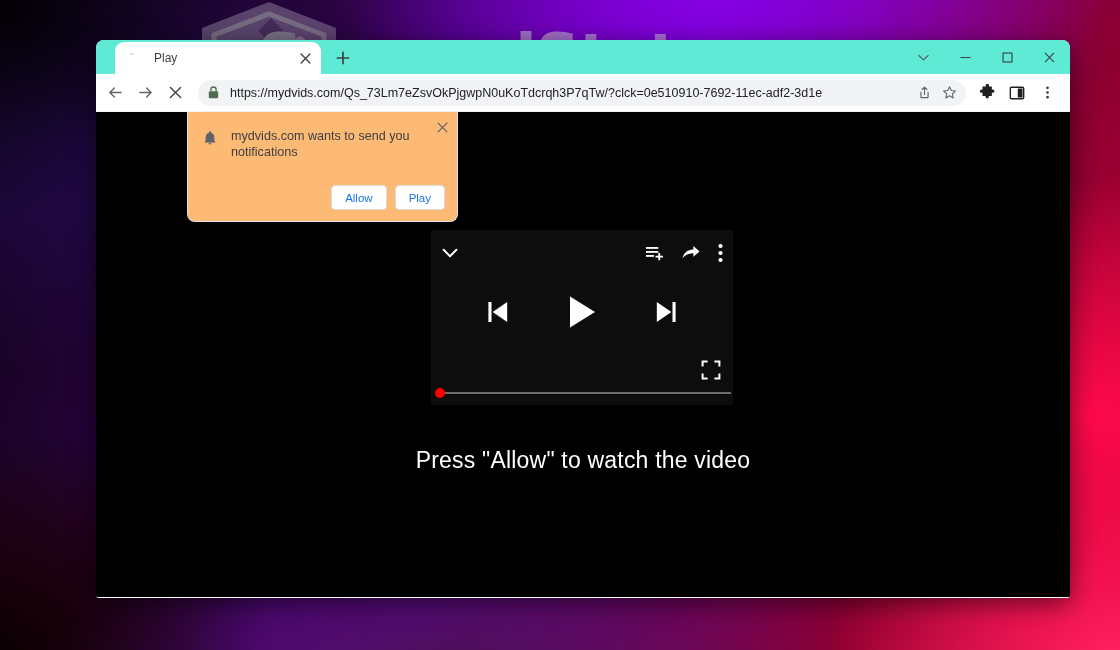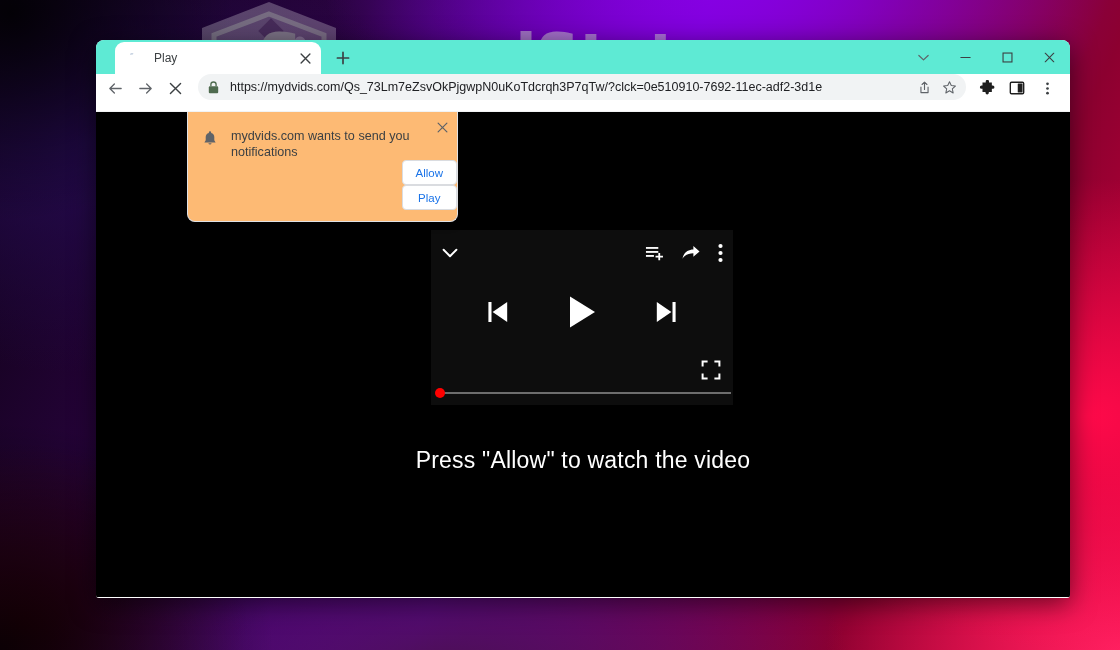--- a/index.html
+++ b/index.html
@@ -137,20 +137,21 @@
     display: flex;
     align-items: center;
     justify-content: center;
   }
 
   
   #toolbar {
     height: 38px;
     background: #ffffff;
     display: flex;
+    align-items: center;
     padding: 0 8px 0 4px;
     border-bottom: 1px solid #f1f3f4;
   }
   .tb-btn {
     width: 28px; height: 28px;
     margin: 0 1px;
     display: flex; align-items: center; justify-content: center;
     border-radius: 50%;
     flex: 0 0 28px;
   }
@@ -220,24 +221,24 @@
   }
   #bell-icon { flex: 0 0 18px; margin-top: 2px; }
   #bubble-message {
     margin-left: 11px;
     font-size: 12.6px;
     line-height: 16px;
     color: #3c4043;
   }
   #bubble-actions {
     position: absolute;
-    right: 0;
+    right: 12px;
     bottom: 11px;
     display: flex;
-    flex-direction: column;
+    gap: 8px;
   }
   .bubble-btn {
     min-width: 50px;
     height: 25px;
     padding: 0 13px;
     border: 1px solid #dadce0;
     border-radius: 4px;
     background: #fff;
     color: #1a73e8;
     font-family: "Liberation Sans", sans-serif;

